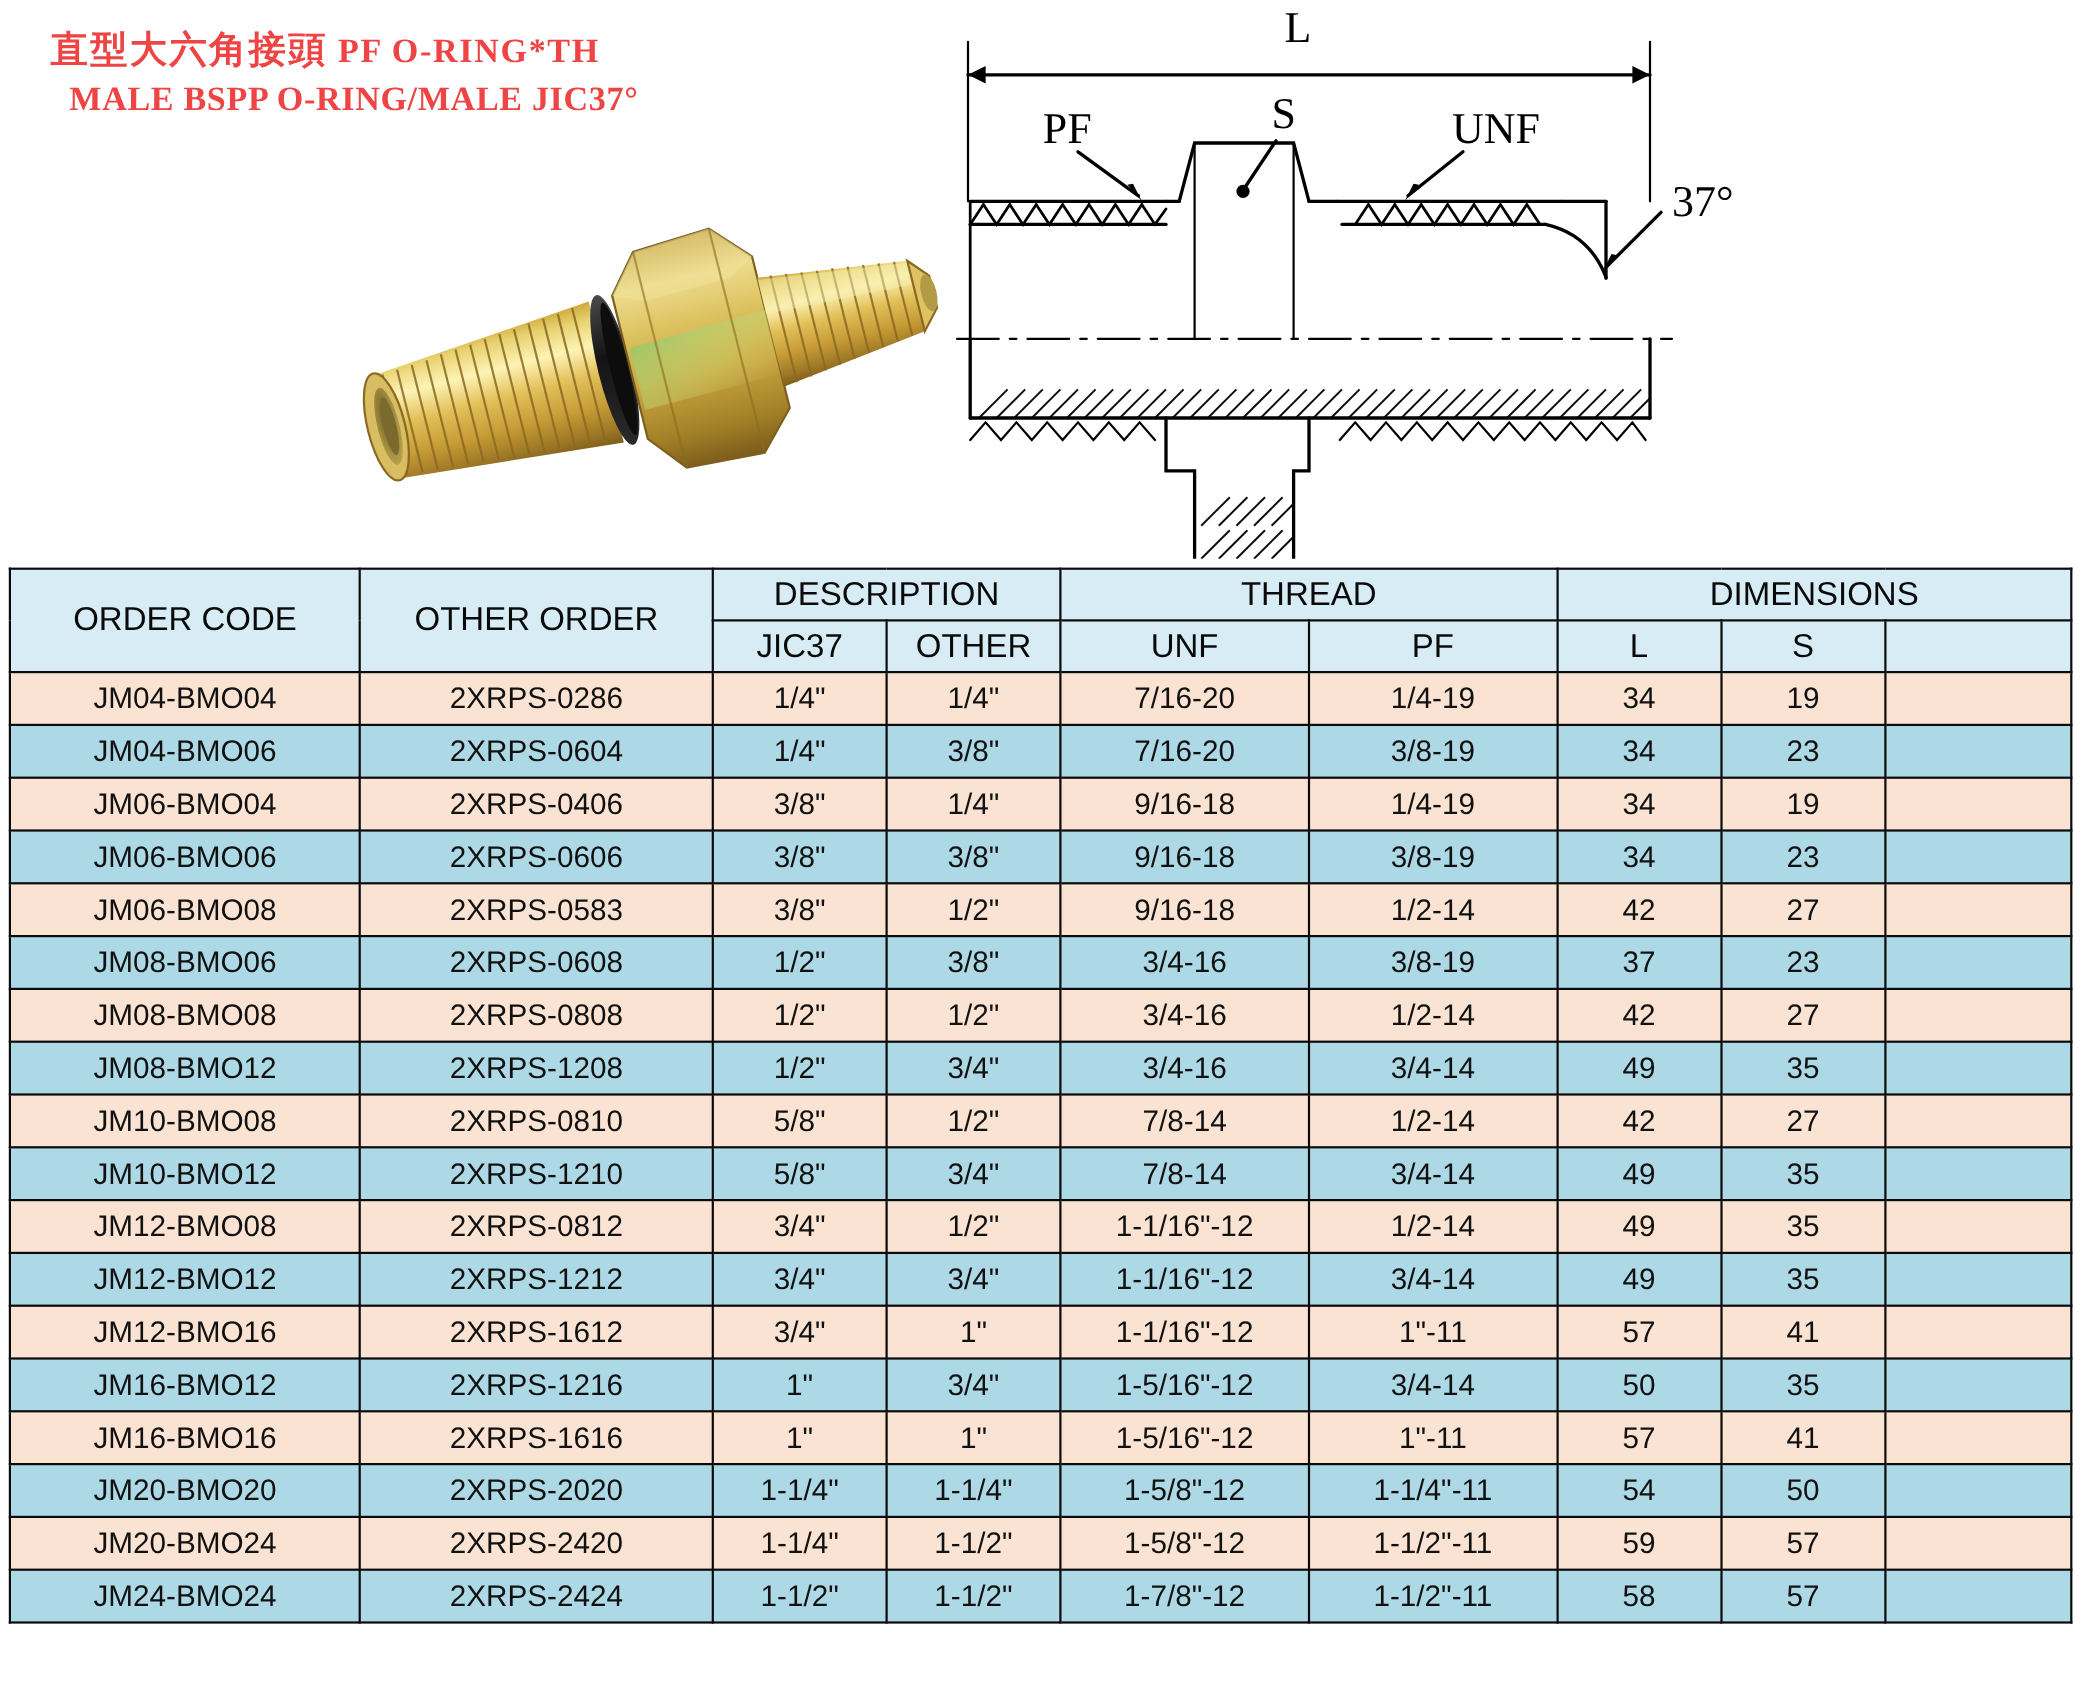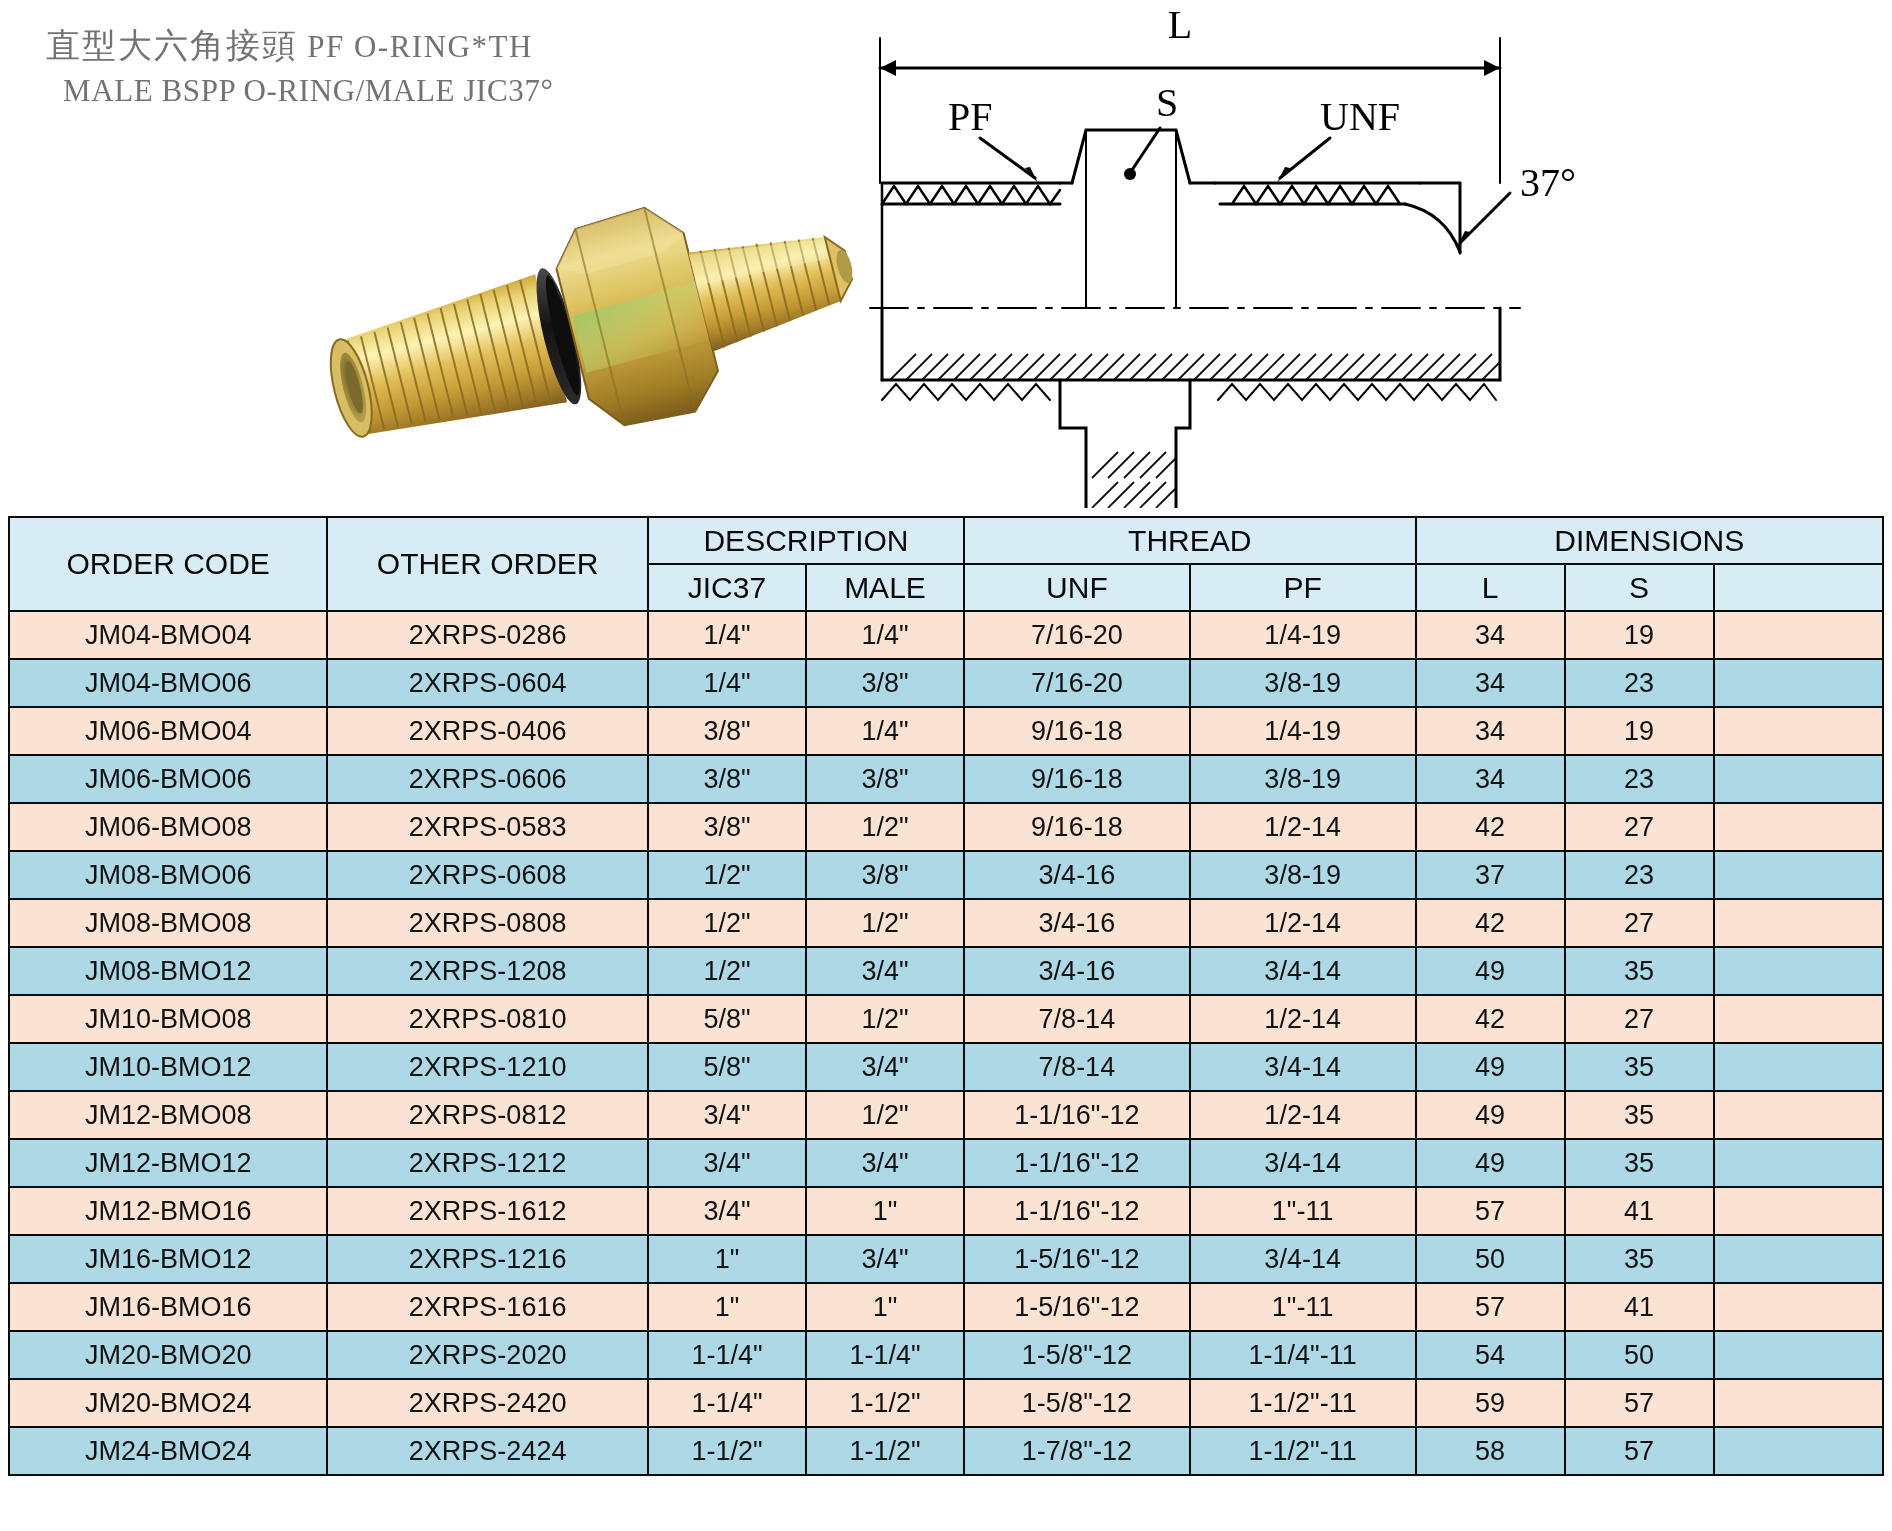--- a/index.html
+++ b/index.html
@@ -23,23 +23,23 @@
   }
 
   #title-block {
     position: absolute;
     left: 46px;
     top: 22px;
     width: 800px;
   }
   .title-line {
     font-family: "Liberation Serif", serif;
-    font-weight: normal;
+    font-weight: bold;
     letter-spacing: 0.5px;
-    color: #737373;
+    color: #ef4444;
     white-space: nowrap;
   }
   #title-line-1 {
     font-size: 35px;
     line-height: 46px;
   }
   #title-line-1 .cjk {
     font-family: "DejaVu Sans", sans-serif;
     font-size: 34px;
     letter-spacing: 2px;
@@ -410,21 +410,21 @@
     <thead>
       <tr>
         <th class="group-main" rowspan="2">ORDER CODE</th>
         <th class="group-main" rowspan="2">OTHER ORDER</th>
         <th colspan="2">DESCRIPTION</th>
         <th colspan="2">THREAD</th>
         <th colspan="3">DIMENSIONS</th>
       </tr>
       <tr>
         <th>JIC37</th>
-        <th>MALE</th>
+        <th>OTHER</th>
         <th>UNF</th>
         <th>PF</th>
         <th>L</th>
         <th>S</th>
         <th></th>
       </tr>
     </thead>
     <tbody id="table-body">
         <tr class="odd">
           <td>JM04-BMO04</td>

